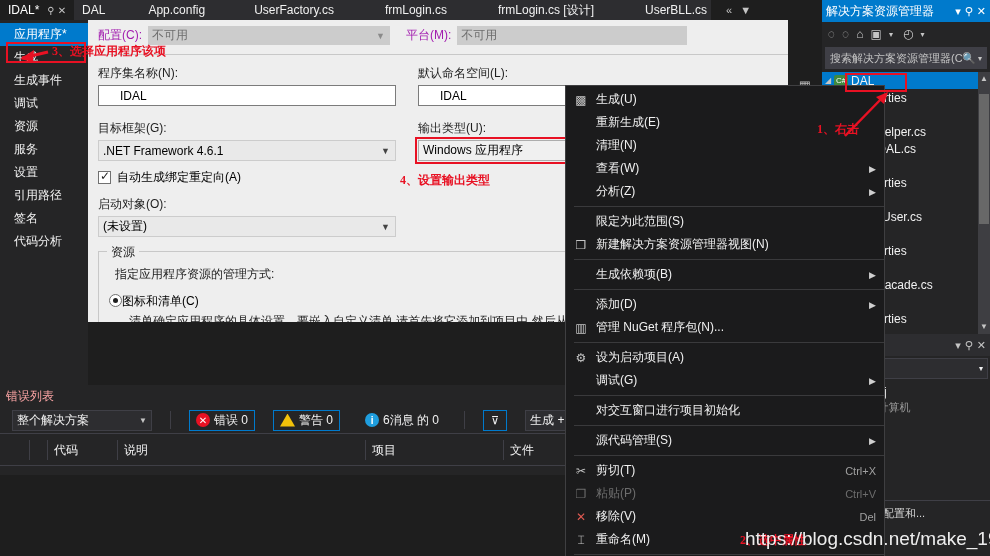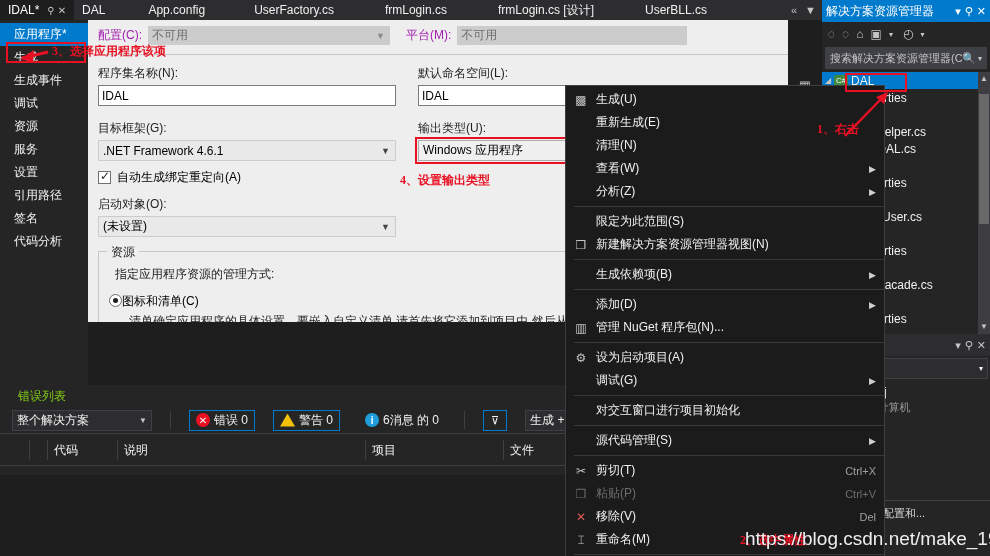--- a/index.html
+++ b/index.html
@@ -8,21 +8,21 @@
     background: #1e1e1e;
     font-family: "Liberation Sans", "DejaVu Sans", sans-serif;
     font-size: 12px;
     color: #f1f1f1;
     overflow: hidden;
   }
   #root { position: relative; width: 990px; height: 556px; }
 
   
   .tabstrip {
-    position: absolute; left: 0; top: 0; width: 822px; height: 20px;
+    position: absolute; left: 0; top: 0; width: 711px; height: 20px;
     background: #2d2d30; display: flex; align-items: stretch;
   }
   .tab {
     display: flex; align-items: center; padding: 0 8px;
     font-size: 12px; color: #f1f1f1; white-space: nowrap;
   }
   .tab.active { background: #1e1e1e; color: #ffffff; }
   .tab .tlabel { margin-right: 5px; }
   .tab .pin, .tab .close { font-size: 10px; color: #c5c5c5; margin-left: 3px; }
   .tabstrip .spacer { flex: 1; }
@@ -62,21 +62,21 @@
     color: #6d6d6d; font-size: 12px; position: relative;
   }
   .combo-disabled .chev { position: absolute; right: 5px; color: #8a8a8a; font-size: 9px; }
   .hr { height: 1px; background: #c8c8c8; margin: 7px 10px 0 10px; }
 
   .grid2 { display: flex; padding: 10px 10px 0 10px; gap: 22px; }
   .col { width: 298px; }
   .field-label { font-size: 12px; margin-bottom: 3px; color: #1e1e1e; }
   .textbox {
     height: 21px; background: #ffffff; border: 1px solid #7b7b7b;
-    display: flex; align-items: center; padding: 0 3px; font-size: 12px; color: #000;
+    display: flex; align-items: center; padding: 0 21px; font-size: 12px; color: #000;
   }
   .combo {
     height: 21px; background: #f0f0f0; border: 1px solid #adadad;
     display: flex; align-items: center; padding: 0 4px; font-size: 12px;
     color: #000; position: relative;
   }
   .combo .chev { position: absolute; right: 5px; color: #444; font-size: 9px; }
   .combo.flat { background: #e9e9e9; border-color: #cccccc; }
   .outbox-wrap { position: relative; }
   .redbox {
@@ -221,22 +221,22 @@
     position: absolute; left: 0; right: 0; bottom: 30px;
     border-top: 1px solid #3f3f46; padding: 5px 6px; font-size: 11px; color: #d4d4d4;
   }
 
   
   .errlist {
     position: absolute; left: 0; top: 385px; width: 822px; height: 171px;
     background: #252526;
   }
   .el-title {
-    height: 22px; display: flex; align-items: center; padding: 0 18px;
-    color: #84cc16; font-size: 12px; background: #252526;
+    height: 22px; display: flex; align-items: center; padding: 0 6px;
+    color: #fca5a5; font-size: 12px; background: #252526;
   }
   .el-toolbar {
     height: 26px; display: flex; align-items: center; gap: 18px; padding: 0 12px;
   }
   .el-combo {
     width: 140px; height: 21px; background: #2d2d30; border: 1px solid #3f3f46;
     display: flex; align-items: center; padding: 0 4px; font-size: 12px; color: #f1f1f1;
     position: relative;
   }
   .el-combo .chev { position: absolute; right: 4px; font-size: 8px; color: #c5c5c5; }

